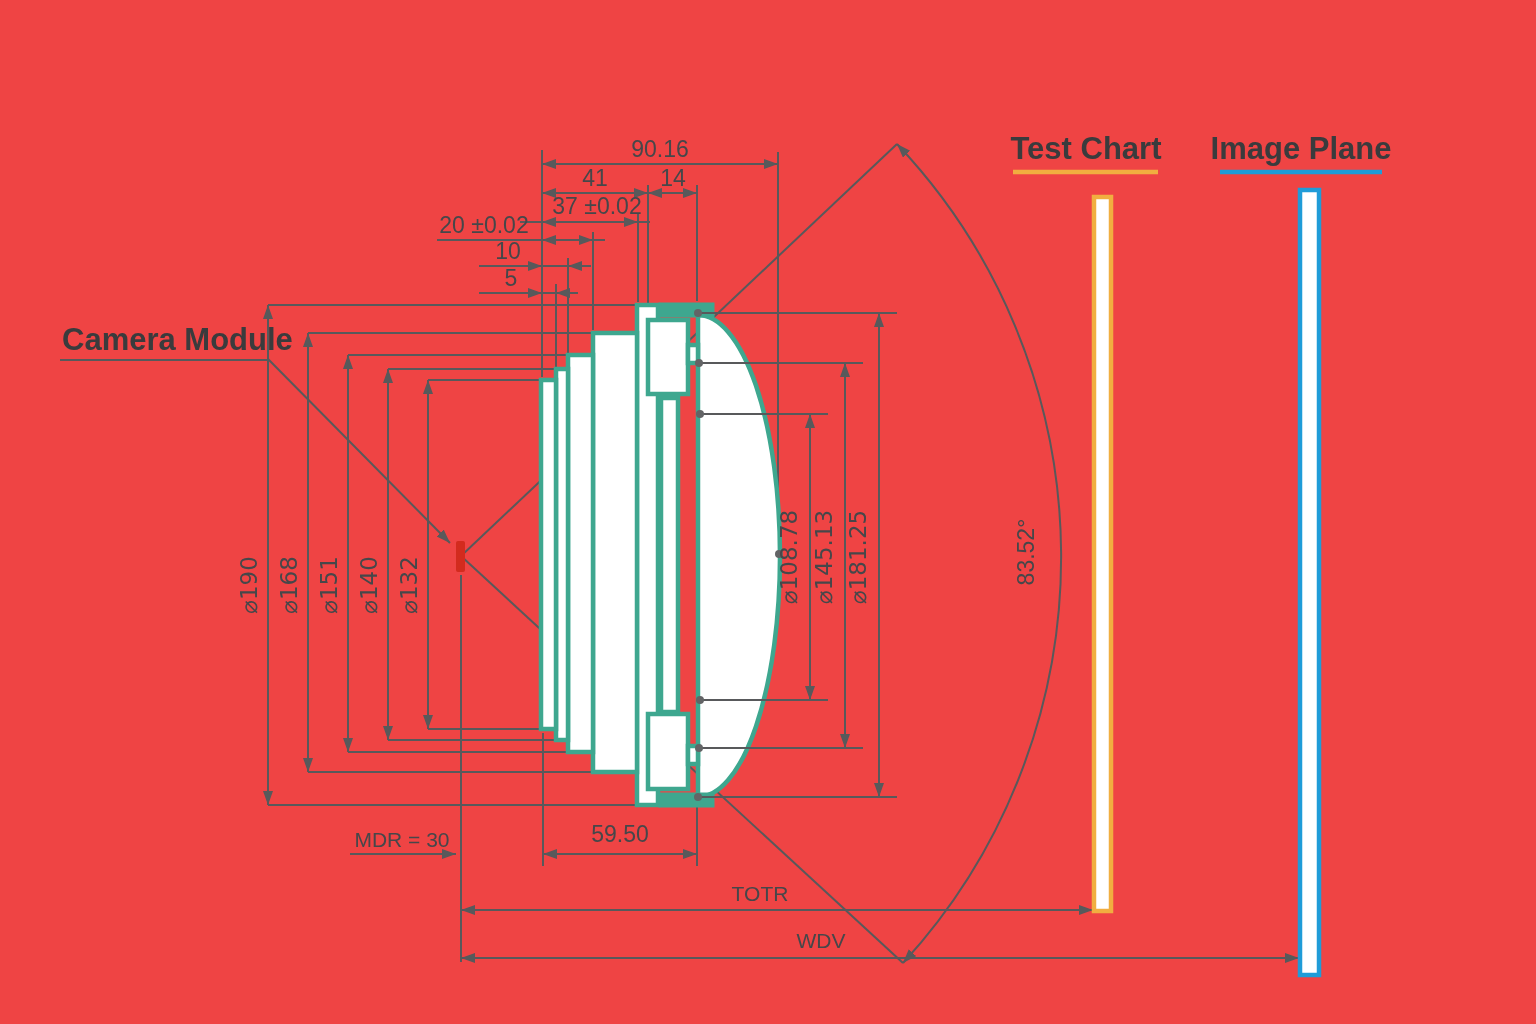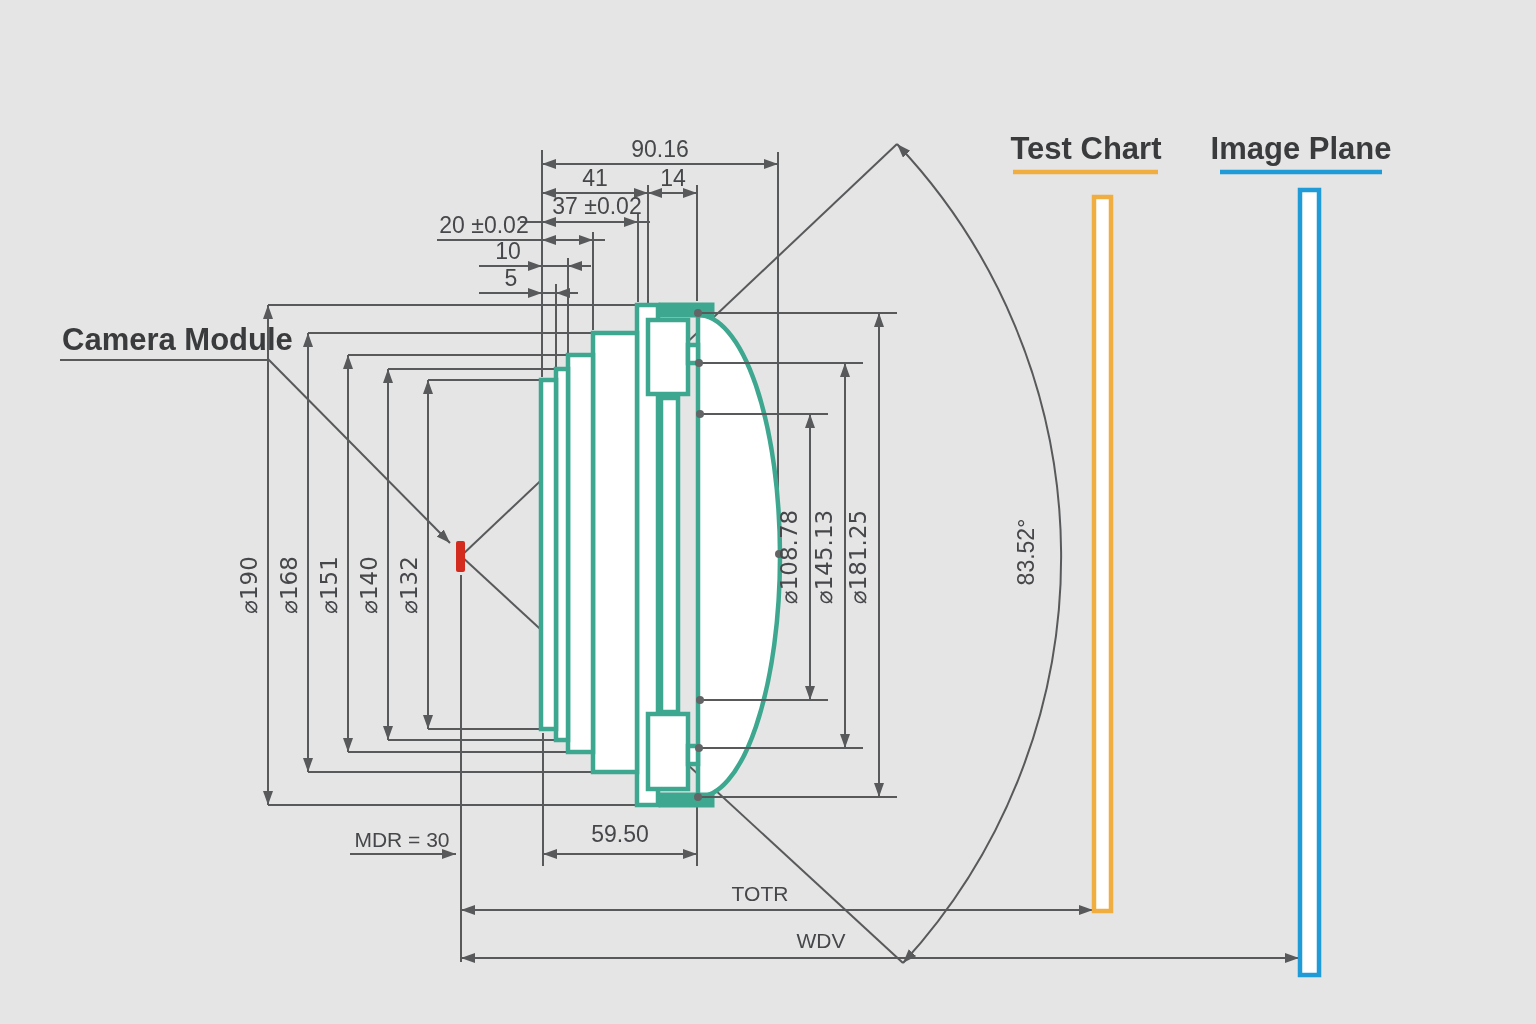--- a/index.html
+++ b/index.html
@@ -1,16 +1,16 @@
 <!DOCTYPE html>
 <html><head>
 <meta charset="utf-8">
 <style>
   html,body { margin:0; padding:0; background:#fcfcfc; }
-  .stage { position:relative; width:1536px; height:1024px; background:#e5e5e5; overflow:hidden; }
+  .stage { position:relative; width:1536px; height:1024px; background:#ef4444; overflow:hidden; }
   svg { display:block; }
   .gline { stroke:#58595b; stroke-width:2; fill:none; }
   .lens  { fill:#ffffff; stroke-width:4.5; }
   .lensfill { stroke-width:3; }
   .dot   { fill:#636466; stroke:none; }
   .dim   { font:23px "Liberation Sans", sans-serif; fill:#46474a; }
   .dimd  { font:23px "DejaVu Sans", sans-serif; fill:#46474a; }
   .title { font:600 31px "Liberation Sans", sans-serif; fill:#3a3b3d; }
   .mid   { text-anchor:middle; }
 </style>

